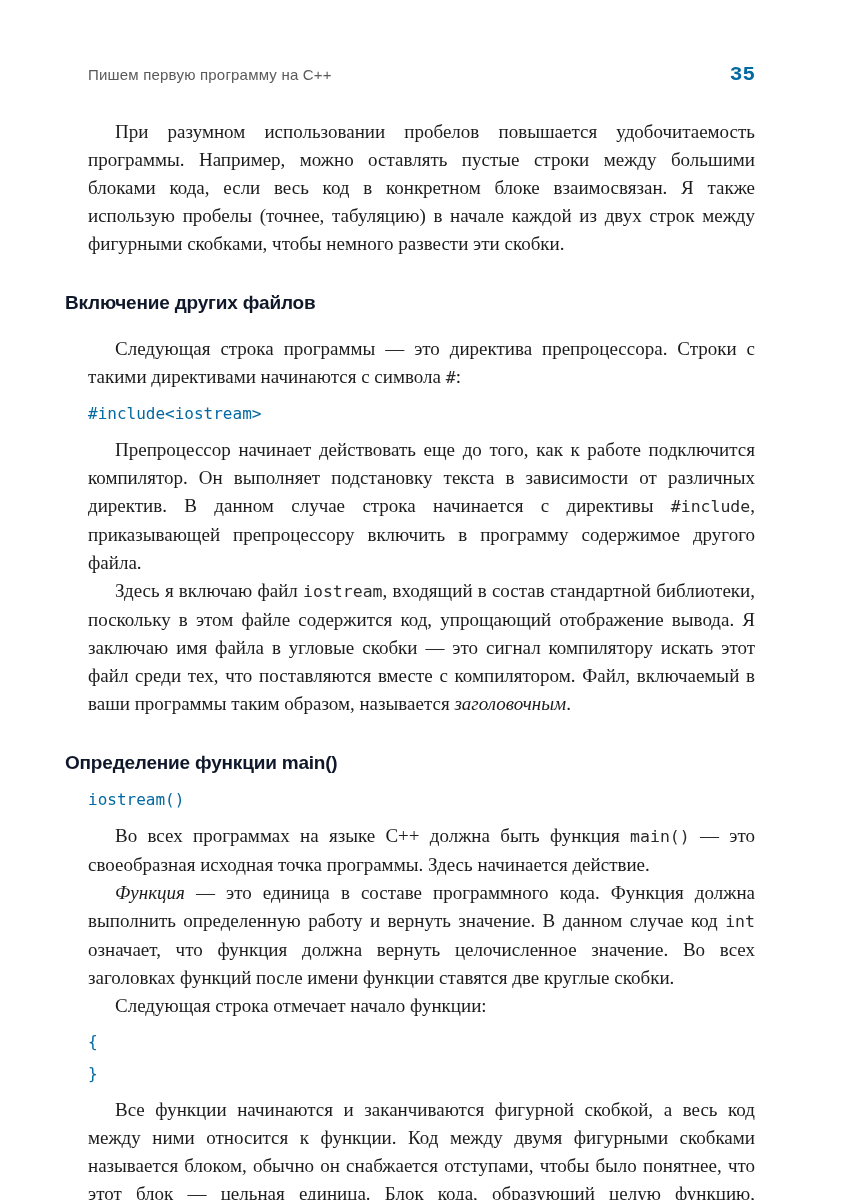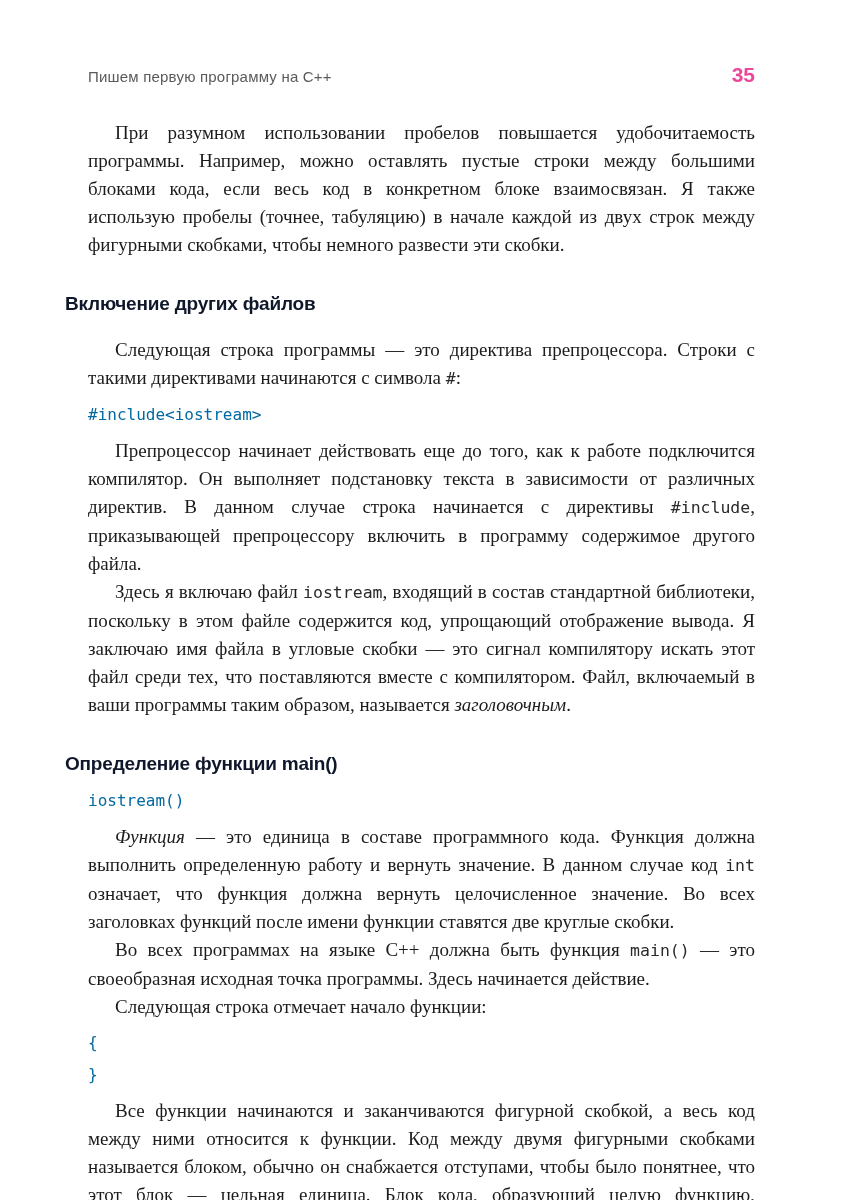--- a/index.html
+++ b/index.html
@@ -24,24 +24,24 @@
     margin-left: 23px;
     margin-bottom: 0;
   }
   .rh-title {
     font-family: "Liberation Sans", sans-serif;
     font-size: 15px;
     color: #5a5a5a;
     letter-spacing: 0.2px;
   }
   .rh-num {
-    font-family: Liberation Sans, sans-serif;
+    font-family: Liberation Mono, monospace;
     font-size: 21px;
     font-weight: bold;
-    color: #ec4899;
+    color: #0369a1;
   }
 
   
   p.body {
     margin: 0 0 0 23px;
     font-size: 19px;
     line-height: 28px;
     text-align: justify;
     color: #1c1c1c;
   }
@@ -96,23 +96,23 @@
 
   <p class="body indent"><span>Препроцессор начинает действовать еще до того, как к работе подключится компилятор. Он выполняет подстановку текста в зависимости от различных директив. В данном случае строка начинается с директивы </span><span class="code-inline">#include</span><span>, приказывающей препроцессору включить в программу содержимое другого файла.</span></p>
 
   <p class="body indent"><span>Здесь я включаю файл </span><span class="code-inline">iostream</span><span>, входящий в состав стандартной библиотеки, поскольку в этом файле содержится код, упрощающий отображение вывода. Я заключаю имя файла в угловые скобки — это сигнал компилятору искать этот файл среди тех, что поставляются вместе с компилятором. Файл, включаемый в ваши программы таким образом, называется </span><span class="italic-term">заголовочным</span><span>.</span></p>
 
   <h1 class="section-heading">Определение функции main()</h1>
 
 
   <div class="codeblock">iostream()</div>
 
+  <p class="body indent"><span>Во всех программах на языке C++ должна быть функция </span><span class="code-inline">main()</span><span> — это своеобразная исходная точка программы. Здесь начинается действие.</span></p>
+
   <p class="body indent"><span class="italic-term">Функция</span><span> — это единица в составе программного кода. Функция должна выполнить определенную работу и вернуть значение. В данном случае код </span><span class="code-inline">int</span><span> означает, что функция должна вернуть целочисленное значение. Во всех заголовках функций после имени функции ставятся две круглые скобки.</span></p>
-
-  <p class="body indent"><span>Во всех программах на языке C++ должна быть функция </span><span class="code-inline">main()</span><span> — это своеобразная исходная точка программы. Здесь начинается действие.</span></p>
 
   <p class="body indent"><span>Следующая строка отмечает начало функции:</span></p>
 
   <div class="codeblock">{</div>
 
 
   <div class="codeblock">}</div>
 
   <p class="body indent"><span>Все функции начинаются и заканчиваются фигурной скобкой, а весь код между ними относится к функции. Код между двумя фигурными скобками называется блоком, обычно он снабжается отступами, чтобы было понятнее, что этот блок — цельная единица. Блок кода, образующий целую функцию, называется телом функции.</span></p>
 

